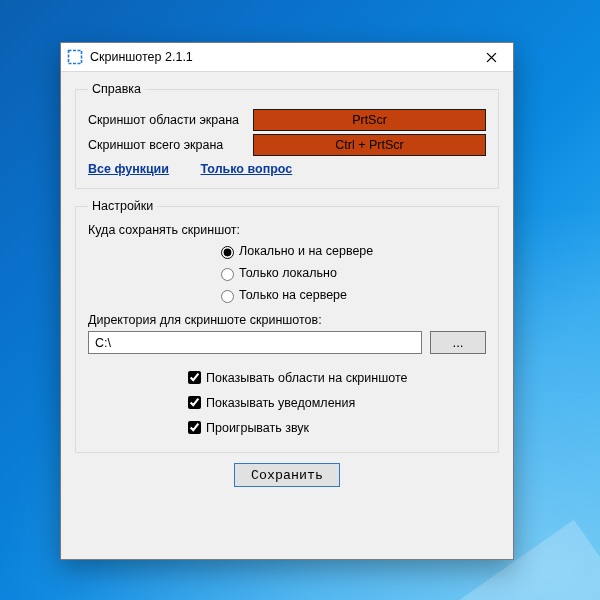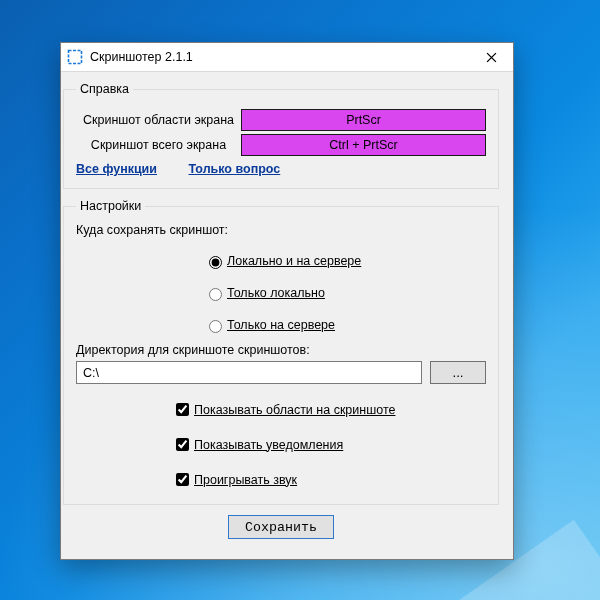--- a/index.html
+++ b/index.html
@@ -53,56 +53,54 @@
   width: 16px; height: 16px; display:block;
 }
 .title-text { margin-left: 7px; }
 .closebtn {
   width: 44px; height: 28px;
   display:flex; align-items:center; justify-content:center;
   margin-left:auto;
 }
 .closebtn svg { width:11px; height:11px; }
 
-.body { padding: 10px 14px 14px 2px; flex:1; }
+.body { padding: 10px 14px 14px 14px; flex:1; }
 
 fieldset {
   border: 1px solid #dcdcdc;
   margin: 0 0 10px 0;
   padding: 10px 12px 12px 12px;
 }
 legend { padding: 0 4px; }
 
 .row {
   display:flex;
   align-items:center;
   margin: 3px 0;
-  text-align: center;
 }
 .row .lbl { width: 165px; }
 .keybox {
   flex:1;
   border:1px solid #1a1a1a;
-  background:#d946ef;
+  background:#c2410c;
   height:20px;
   display:flex; align-items:center; justify-content:center;
 }
 .links { margin-top:6px; }
 .link {
   color:#0a3b9a;
   text-decoration: underline;
   margin-right: 28px;
   font-weight: bold;
 }
 
 .sub { font-size:12.5px; }
 .radio-row, .chk-row {
   display:flex; align-items:center;
-  margin: 16px 0 3px 128px;
-  text-decoration: underline;
+  margin: 6px 0 3px 128px;
 }
 .radio-row input, .chk-row input { margin-right:5px; }
 
 .dir-label { margin: 10px 0 4px 0; }
 .dir-row { display:flex; align-items:center; gap:8px; }
 .dir-input {
   flex:1; height:21px; border:1px solid #7a7a7a; background:#fff;
   padding: 0 6px; font: inherit;
 }
 .browse-btn {

